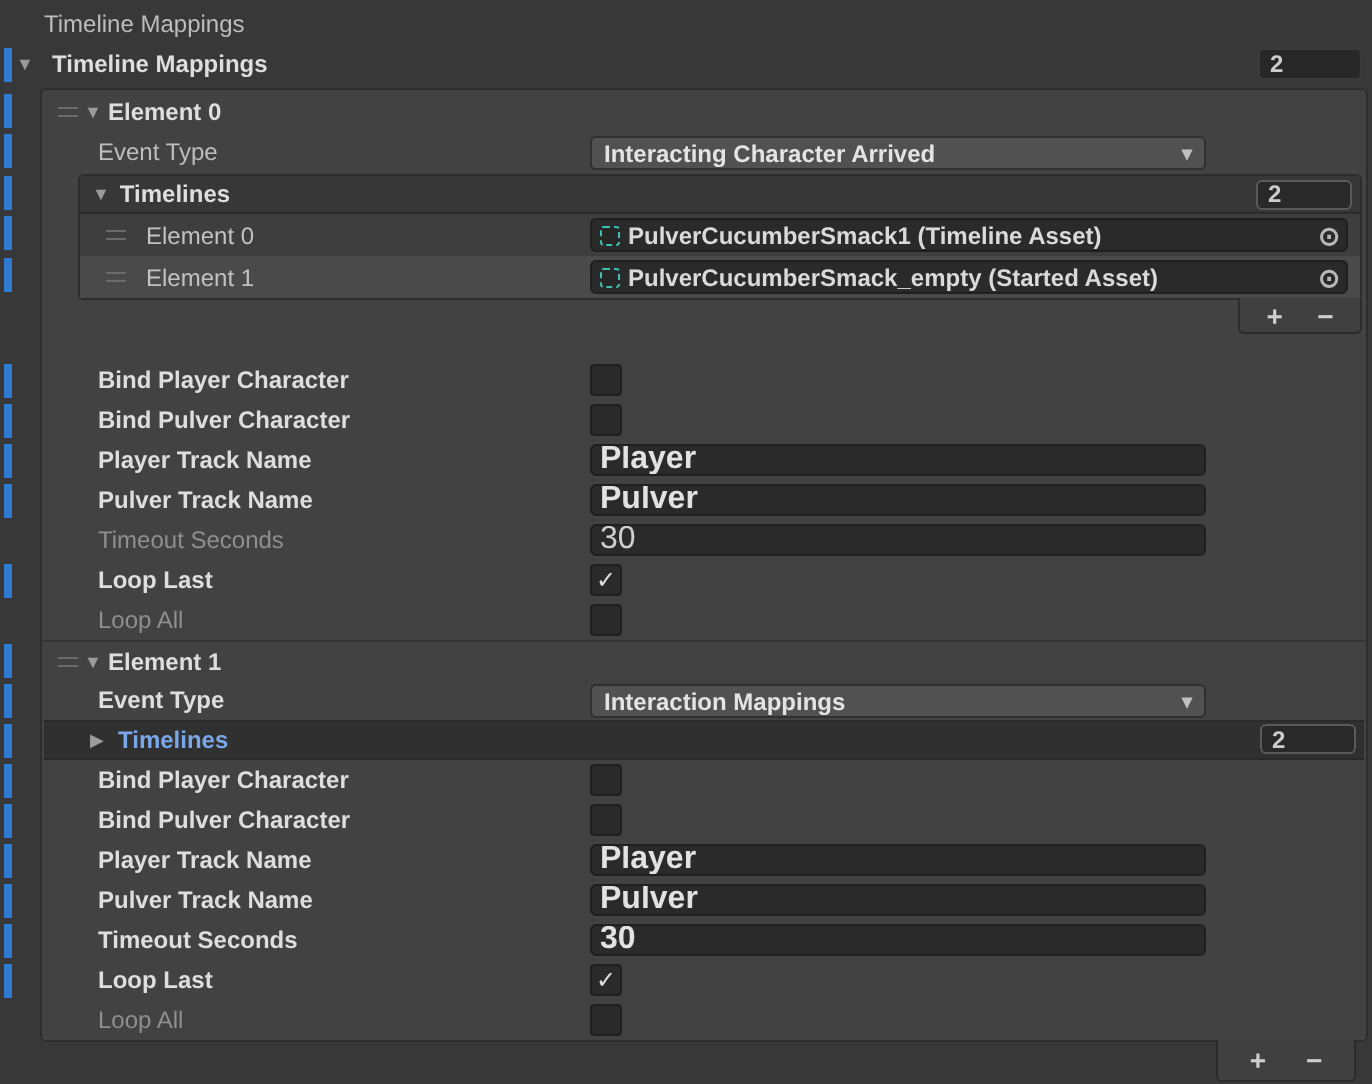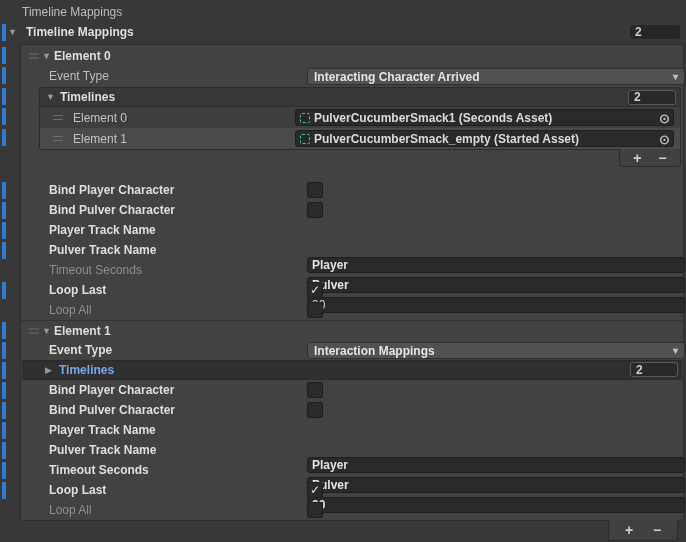--- a/index.html
+++ b/index.html
@@ -25,25 +25,25 @@
     width:52px; height:16px; background:#272727; border:1px solid #3a3a3a; border-radius:3px;
     color:#cccccc; font-weight:bold; font-family:"Liberation Sans",sans-serif; font-size:12px; padding:0 5px;
   }
   .sizebox.outlined { border-color:#5a5a5a; background:#292929; width:48px; height:15px; }
 
   .outerbox {
     position:absolute; left:20px; top:44px; width:664px; height:477px;
     background:#424242; border:1px solid #2e2e2e; border-radius:3px;
   }
   .row { position:relative; height:20px; }
-  .val { position:absolute; left:286px; top:2px; width:378px; height:16px; }
+  .val { position:absolute; left:274px; top:2px; width:308px; height:16px; }
 
   .tfield {
     width:100%; height:16px; background:#2a2a2a; border:1px solid #1f1f1f; border-radius:3px;
-    color:#cfcfcf; font-family:"Liberation Sans",sans-serif; font-size:12px; padding:0 4px; outline:none;margin-top:35px;
+    color:#cfcfcf; font-family:"Liberation Sans",sans-serif; font-size:16px; padding:0 4px; outline:none;
   }
   .tfield.boldtxt { font-weight:bold; color:#e2e2e2; }
 
   .checkbox {
     width:16px; height:16px; background:#2a2a2a; border:1px solid #1f1f1f; border-radius:2px;
     display:flex; align-items:center; justify-content:center;
     color:#e0e0e0; font-size:12px; line-height:1;
   }
 
   .dropdown {
@@ -158,21 +158,21 @@
         <span class="bold">Timelines</span>
         <input class="sizebox outlined" style="margin-left: auto;" value="2">
       </div>
       <div class="inner-body">
         <div class="inner-row">
           <span class="handle"></span>
           <span class="ilbl">Element 0</span>
           <div class="objwrap">
             <div class="objfield">
               <span class="tl-icon"></span>
-              <span>PulverCucumberSmack1 (Seconds Asset)</span>
+              <span>PulverCucumberSmack1 (Timeline Asset)</span>
               <span class="picker">⊙</span>
             </div>
           </div>
         </div>
         <div class="inner-row alt">
           <span class="handle"></span>
           <span class="ilbl">Element 1</span>
           <div class="objwrap">
             <div class="objfield">
               <span class="tl-icon"></span>

